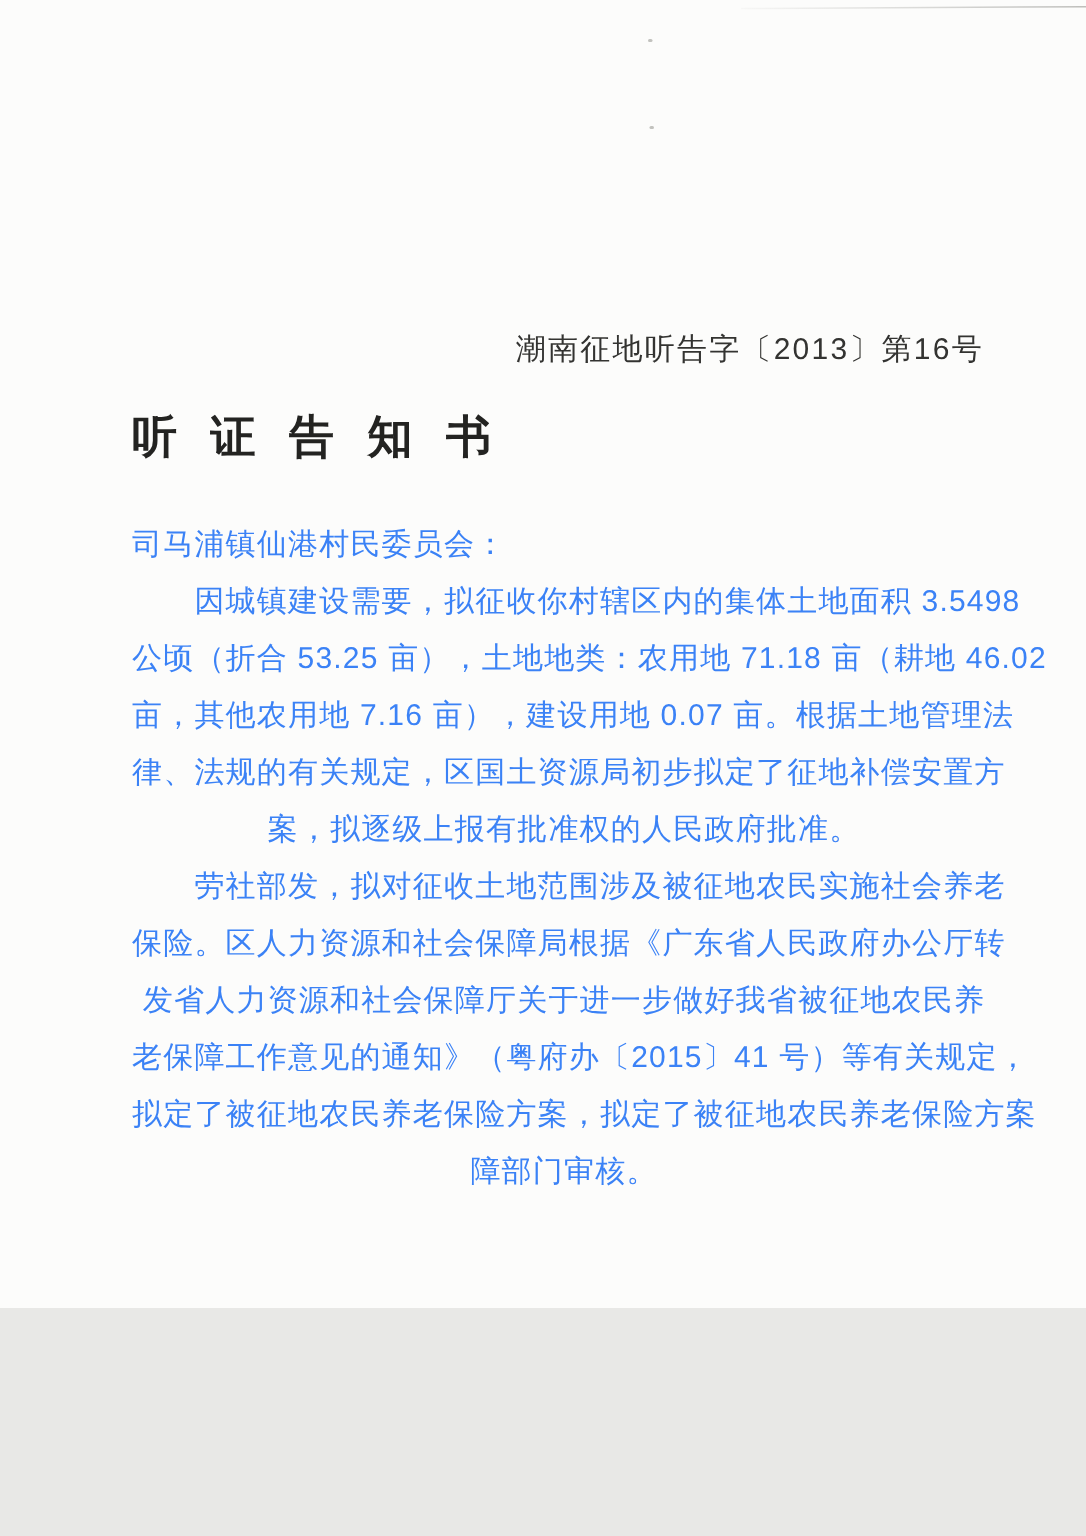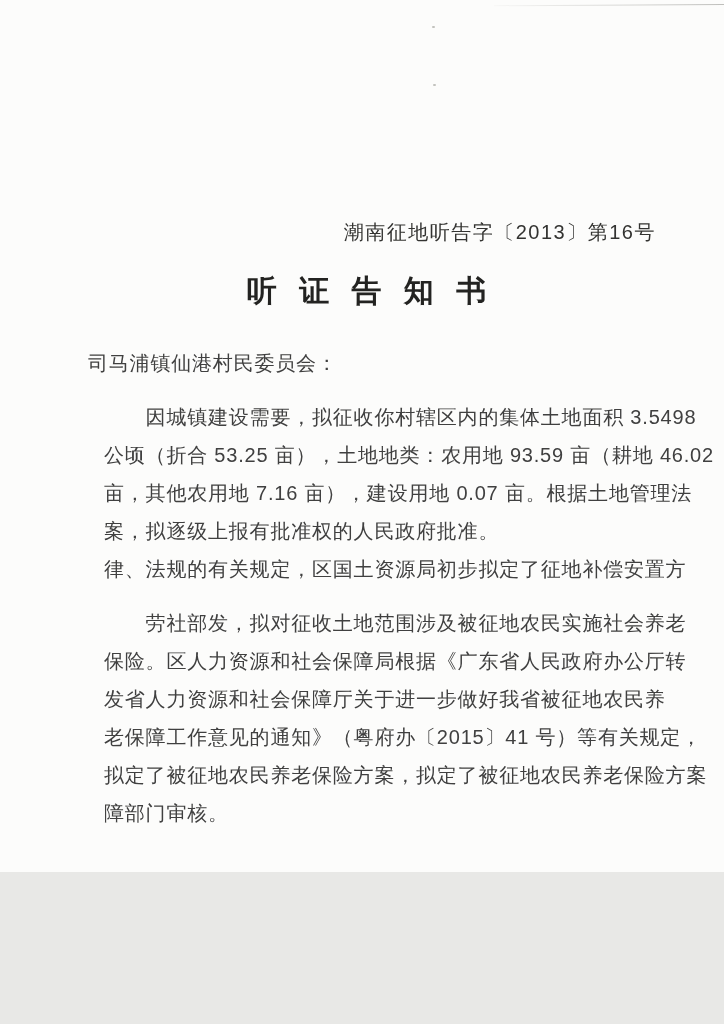--- a/index.html
+++ b/index.html
@@ -50,65 +50,64 @@
     letter-spacing: 1.5px;
     color: #333331;
     white-space: nowrap;
   }
   .title {
     position: absolute;
     top: 271px;
     left: 88px;
     right: 72px;
     margin: 0;
-    text-align: center;
     font-size: 30px;
     font-weight: 700;
     letter-spacing: 7px;
     color: #232321;
     white-space: nowrap;
   }
   .body {
     position: absolute;
     top: 344px;
     left: 88px;
     width: 576px;
     font-size: 20px;
     line-height: 38px;
     letter-spacing: 0.8px;
-    color: #404040;
+    color: #3b82f6;
   }
   .line {
     height: 38px;
     white-space: nowrap;
   }
-  .paragraph { margin: 16px; padding: 0; }
+  .paragraph { margin: 0; padding: 0; text-align: center; }
 </style>
 </head>
 <body>
 
 <div class="page">
 
   <div class="artifact-line"></div>
   <div class="speck s1"></div>
   <div class="speck s2"></div>
 
   <div class="doc-number">潮南征地听告字〔2013〕第16号</div>
 
   <h1 class="title">听 证 告 知 书</h1>
 
   <div class="body">
     <div class="line">司马浦镇仙港村民委员会：</div>
 
     <div class="paragraph">
         <div class="line">　　因城镇建设需要，拟征收你村辖区内的集体土地面积 3.5498</div>
-        <div class="line">公顷（折合 53.25 亩），土地地类：农用地 93.59 亩（耕地 46.02</div>
+        <div class="line">公顷（折合 53.25 亩），土地地类：农用地 71.18 亩（耕地 46.02</div>
         <div class="line">亩，其他农用地 7.16 亩），建设用地 0.07 亩。根据土地管理法</div>
+        <div class="line">律、法规的有关规定，区国土资源局初步拟定了征地补偿安置方</div>
         <div class="line">案，拟逐级上报有批准权的人民政府批准。</div>
-        <div class="line">律、法规的有关规定，区国土资源局初步拟定了征地补偿安置方</div>
       </div>
 
     <div class="paragraph">
         <div class="line">　　劳社部发，拟对征收土地范围涉及被征地农民实施社会养老</div>
         <div class="line">保险。区人力资源和社会保障局根据《广东省人民政府办公厅转</div>
         <div class="line">发省人力资源和社会保障厅关于进一步做好我省被征地农民养</div>
         <div class="line">老保障工作意见的通知》（粤府办〔2015〕41 号）等有关规定，</div>
         <div class="line">拟定了被征地农民养老保险方案，拟定了被征地农民养老保险方案</div>
         <div class="line">障部门审核。</div>
       </div>

